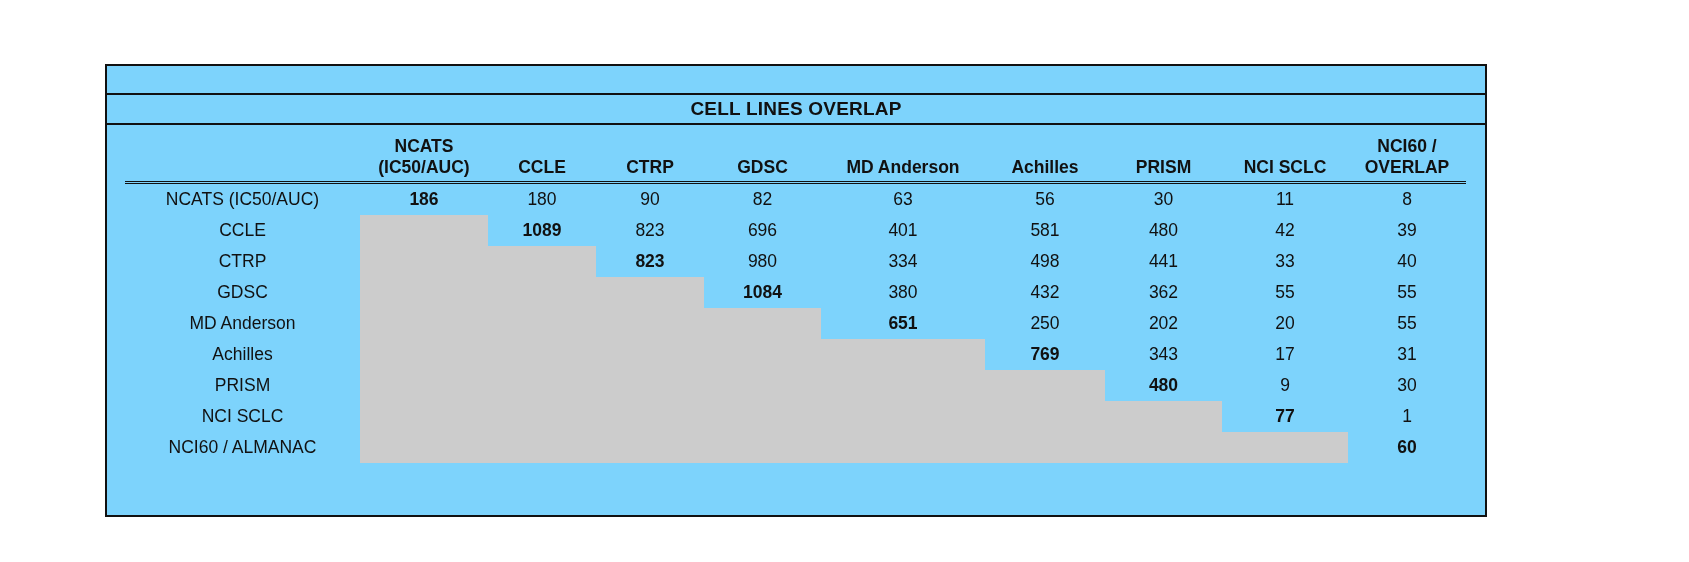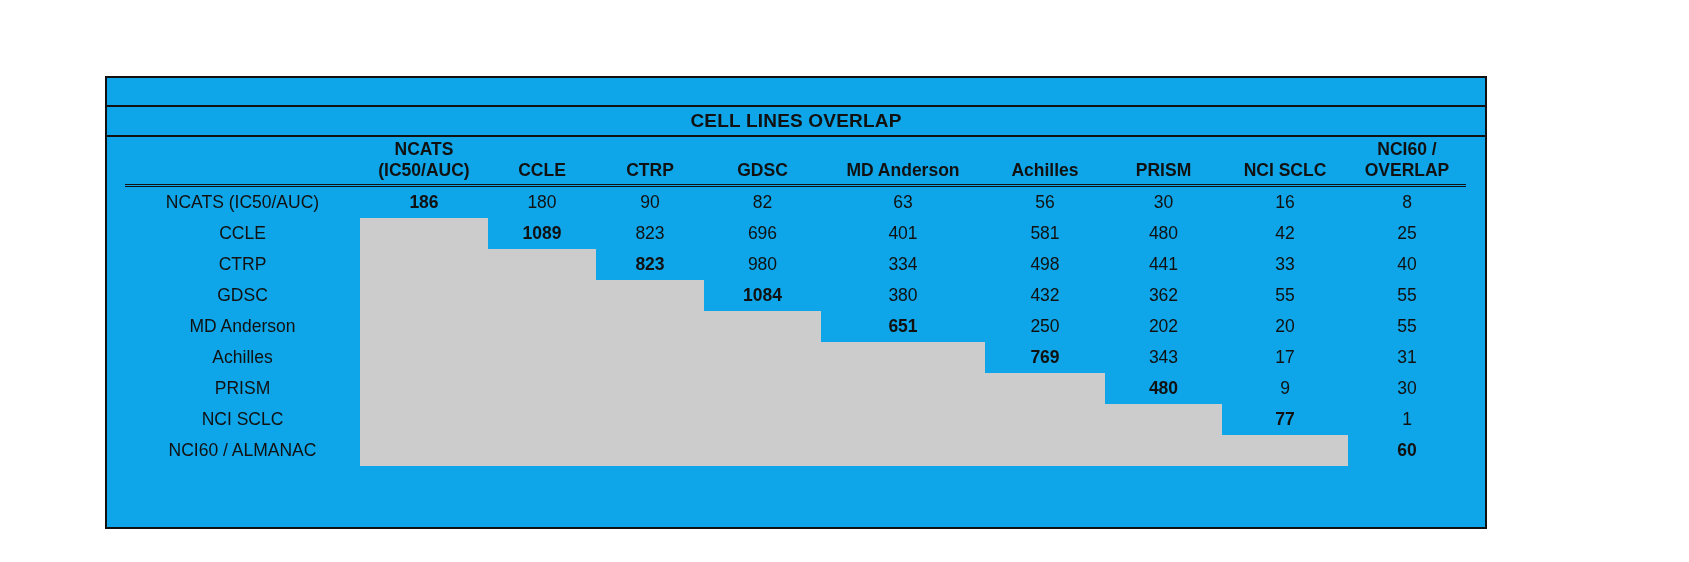--- a/index.html
+++ b/index.html
@@ -17,26 +17,26 @@
   .page {
     position: absolute;
     left: 0; top: 0;
     width: 1689px;
     height: 562px;
   }
   
   .outer-box {
     position: absolute;
     left: 105px;
-    top: 76px;
+    top: 64px;
     width: 1382px;
     height: 453px;
     border: 2px solid #111111;
     box-sizing: border-box;
-    background: #0ea5e9;
+    background: #7dd3fc;
   }
   
   .top-band {
     position: absolute;
     left: 0; top: 0;
     width: 100%;
     height: 29px;
     border-bottom: 2px solid #111111;
     box-sizing: border-box;
   }
@@ -65,21 +65,21 @@
     position: absolute;
     left: 0;
     top: 59px;
     width: 100%;
     padding: 0;
   }
   table.overlap {
     border-collapse: collapse;
     table-layout: fixed;
     margin-left: 18px;
-    margin-top: 2px;
+    margin-top: 11px;
   }
   table.overlap th, table.overlap td {
     padding: 0;
     font-size: 17.5px;
     color: #111111;
     text-align: center;
     vertical-align: middle;
     height: 31px;
   }
   
@@ -169,35 +169,35 @@
 
           <tr>
             <td class="rowlabel">NCATS (IC50/AUC)</td>
             <td class="diag">186</td>
             <td>180</td>
             <td>90</td>
             <td>82</td>
             <td>63</td>
             <td>56</td>
             <td>30</td>
-            <td>16</td>
+            <td>11</td>
             <td>8</td>
           </tr>
 
           <tr>
             <td class="rowlabel">CCLE</td>
             <td class="shaded"></td>
             <td class="diag">1089</td>
             <td>823</td>
             <td>696</td>
             <td>401</td>
             <td>581</td>
             <td>480</td>
             <td>42</td>
-            <td>25</td>
+            <td>39</td>
           </tr>
 
           <tr>
             <td class="rowlabel">CTRP</td>
             <td class="shaded"></td>
             <td class="shaded"></td>
             <td class="diag">823</td>
             <td>980</td>
             <td>334</td>
             <td>498</td>

